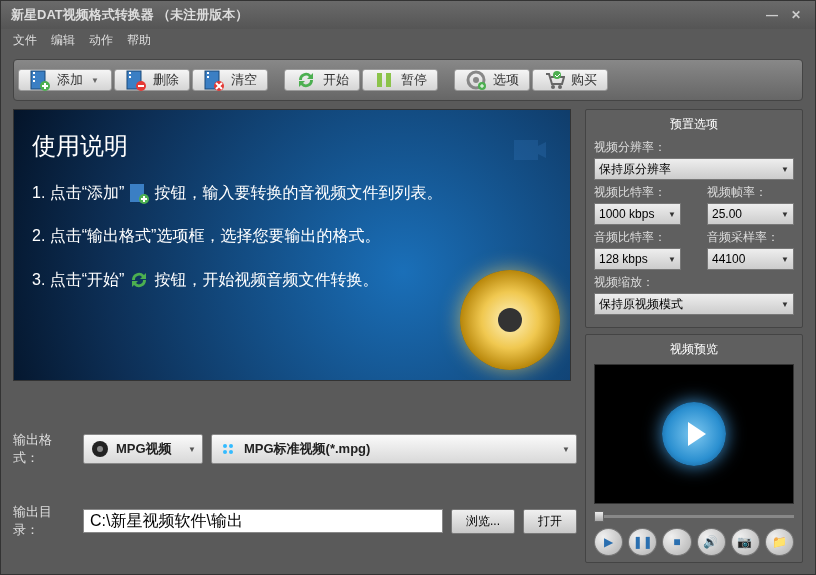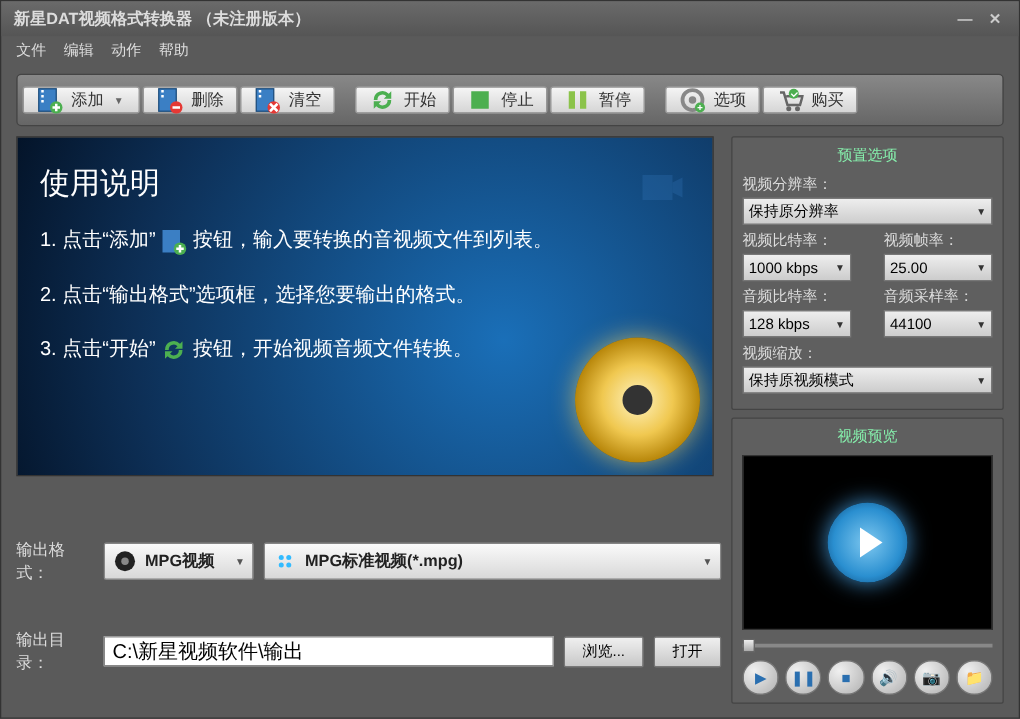--- a/index.html
+++ b/index.html
@@ -14,35 +14,35 @@
 .toolbar { height: 42px; background: linear-gradient(#888, #666); border: 1px solid #444; border-radius: 4px; display: flex; align-items: center; padding: 4px; gap: 2px; }
 .tbtn { height: 22px; background: linear-gradient(#f5f5f5, #d5d5d5); border: 1px solid #999; border-radius: 3px; display: flex; align-items: center; padding: 0 10px; gap: 6px; font-size: 13px; color: #333; cursor: pointer; }
 .tbtn .icon { width: 22px; height: 22px; display: flex; align-items: center; justify-content: center; }
 .tbtn .drop { width: 10px; color: #666; font-size: 8px; margin-left: 2px; }
 .tsep { width: 12px; }
 .main { display: flex; gap: 8px; margin-top: 8px; }
 .left { flex: 1; }
 .right { width: 218px; display: flex; flex-direction: column; gap: 6px; }
 .banner { width: 558px; height: 272px; background: radial-gradient(circle at 70% 60%, #1a6fb8, #0d2f56 70%, #041429); border: 1px solid #333; position: relative; overflow: hidden; padding: 20px 18px; color: #fff; }
 .banner h2 { font-size: 24px; margin-bottom: 20px; font-weight: normal; }
-.banner .step { font-size: 16px; margin-bottom: 22px; display: flex; gap: 4px; }
+.banner .step { font-size: 16px; margin-bottom: 22px; display: flex; align-items: center; gap: 4px; }
 .banner .step .inl { display: inline-flex; width: 22px; height: 22px; align-items: center; justify-content: center; }
 .banner .disc { position: absolute; right: 10px; bottom: 10px; width: 100px; height: 100px; border-radius: 50%; background: radial-gradient(circle, #fff3c0 0%, #f0c850 40%, #b8870b 70%, #5a4000 100%); box-shadow: 0 0 20px rgba(255,220,100,0.6); }
 .banner .disc::after { content:''; position:absolute; top:38px; left:38px; width:24px; height:24px; border-radius:50%; background:#333; }
 .banner .cam { position: absolute; right: 20px; top: 20px; width: 40px; height: 40px; opacity: 0.4; }
 .formrow { display: flex; align-items: center; gap: 8px; margin-top: 50px; }
 .formrow2 { display: flex; align-items: center; gap: 8px; margin-top: 36px; }
 .flabel { color: #ddd; font-size: 13px; width: 62px; }
 .combo { height: 30px; background: linear-gradient(#fafafa, #d8d8d8); border: 1px solid #888; border-radius: 2px; display: flex; align-items: center; padding: 0 6px; font-size: 13px; color: #222; font-weight: bold; cursor: pointer; position: relative; }
 .combo .cicon { width: 20px; height: 20px; margin-right: 6px; display: flex; align-items: center; justify-content: center; }
 .combo .carrow { position: absolute; right: 6px; font-size: 8px; color: #555; }
 .txtinput { height: 24px; background: #fff; border: 1px solid #888; padding: 0 6px; font-size: 16px; flex: 1; }
 .sbtn { height: 25px; padding: 0 14px; background: linear-gradient(#f0f0f0, #c8c8c8); border: 1px solid #777; border-radius: 2px; font-size: 12px; cursor: pointer; }
 .panel { background: #5f5f5f; border: 1px solid #444; border-radius: 2px; padding: 6px 8px 8px; }
-.panel-title { text-align: center; color: #86efac; font-size: 12px; margin-bottom: 6px; }
+.panel-title { text-align: center; color: #ffffff; font-size: 12px; margin-bottom: 6px; }
 .prow { margin-bottom: 4px; }
 .plabel { color: #ddd; font-size: 12px; margin-bottom: 2px; }
 .psel { width: 100%; height: 22px; background: linear-gradient(#eee, #ccc); border: 1px solid #777; font-size: 12px; padding: 0 4px; display: flex; align-items: center; position: relative; cursor: pointer; }
 .psel .carrow { position: absolute; right: 4px; font-size: 8px; color: #333; }
 .prow2 { display: flex; gap: 26px; }
 .prow2 > div { flex: 1; }
 .preview { width: 100%; height: 140px; background: #000; border: 1px solid #333; display: flex; align-items: center; justify-content: center; }
 .playcircle { width: 64px; height: 64px; border-radius: 50%; background: radial-gradient(circle, #7ec8f0 0%, #2a8fd0 60%, #0a4070 100%); display: flex; align-items: center; justify-content: center; box-shadow: 0 0 18px rgba(80,180,255,0.8); }
 .playcircle::after { content: ''; border-left: 18px solid #fff; border-top: 12px solid transparent; border-bottom: 12px solid transparent; margin-left: 6px; }
 .slider { height: 12px; display: flex; align-items: center; margin: 6px 0; }
@@ -113,28 +113,20 @@
             <svg width="22" height="22">
               <path d="M4 11a7 7 0 0 1 12-5l2-2v6h-6l2-2a4 4 0 0 0-7 3" fill="#4caf50"></path>
               <path d="M18 11a7 7 0 0 1-12 5l-2 2v-6h6l-2 2a4 4 0 0 0 7-3" fill="#4caf50"></path>
             </svg>
           </span>
         <span>开始</span>
       </div>
       <div class="tbtn">
         <span class="icon">
             <svg width="20" height="20">
-              <rect x="3" y="3" width="14" height="14" fill="#4caf50"></rect>
-            </svg>
-          </span>
-        <span>停止</span>
-      </div>
-      <div class="tbtn">
-        <span class="icon">
-            <svg width="20" height="20">
               <rect x="3" y="3" width="5" height="14" fill="#8bc34a"></rect>
               <rect x="12" y="3" width="5" height="14" fill="#8bc34a"></rect>
             </svg>
           </span>
         <span>暂停</span>
       </div>
       <div class="tsep"></div>
       <div class="tbtn">
         <span class="icon">
             <svg width="22" height="22">

